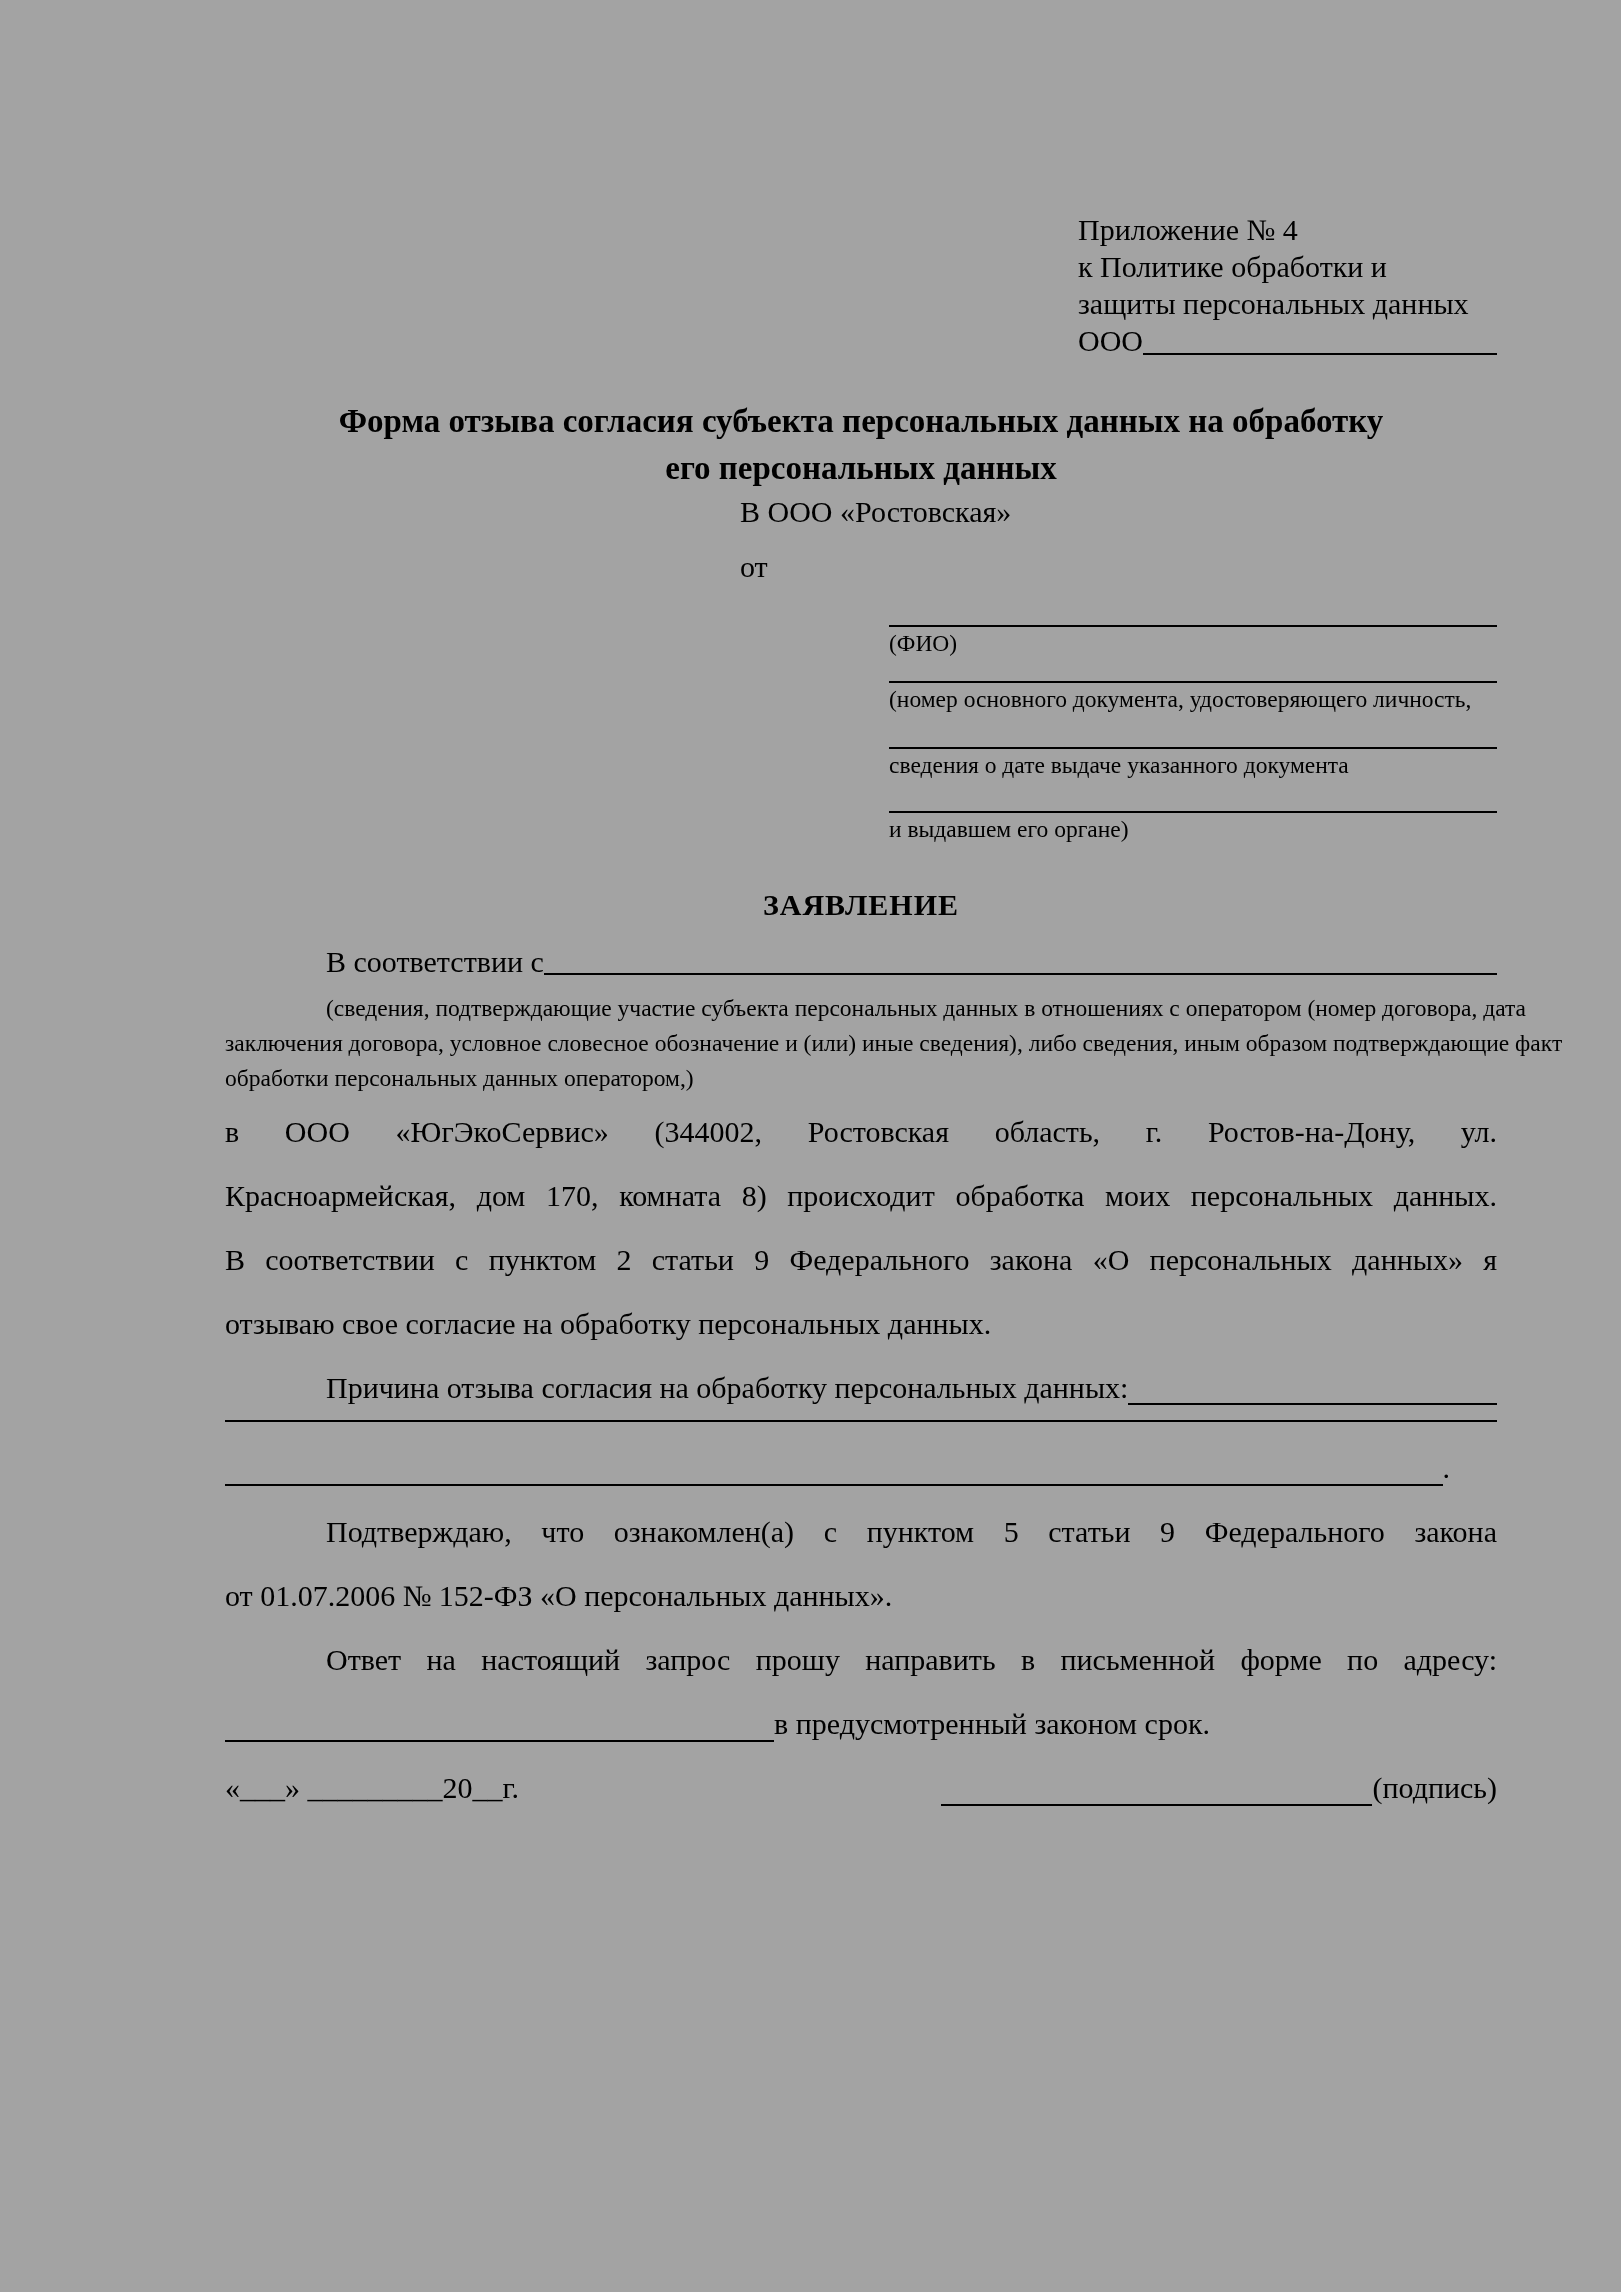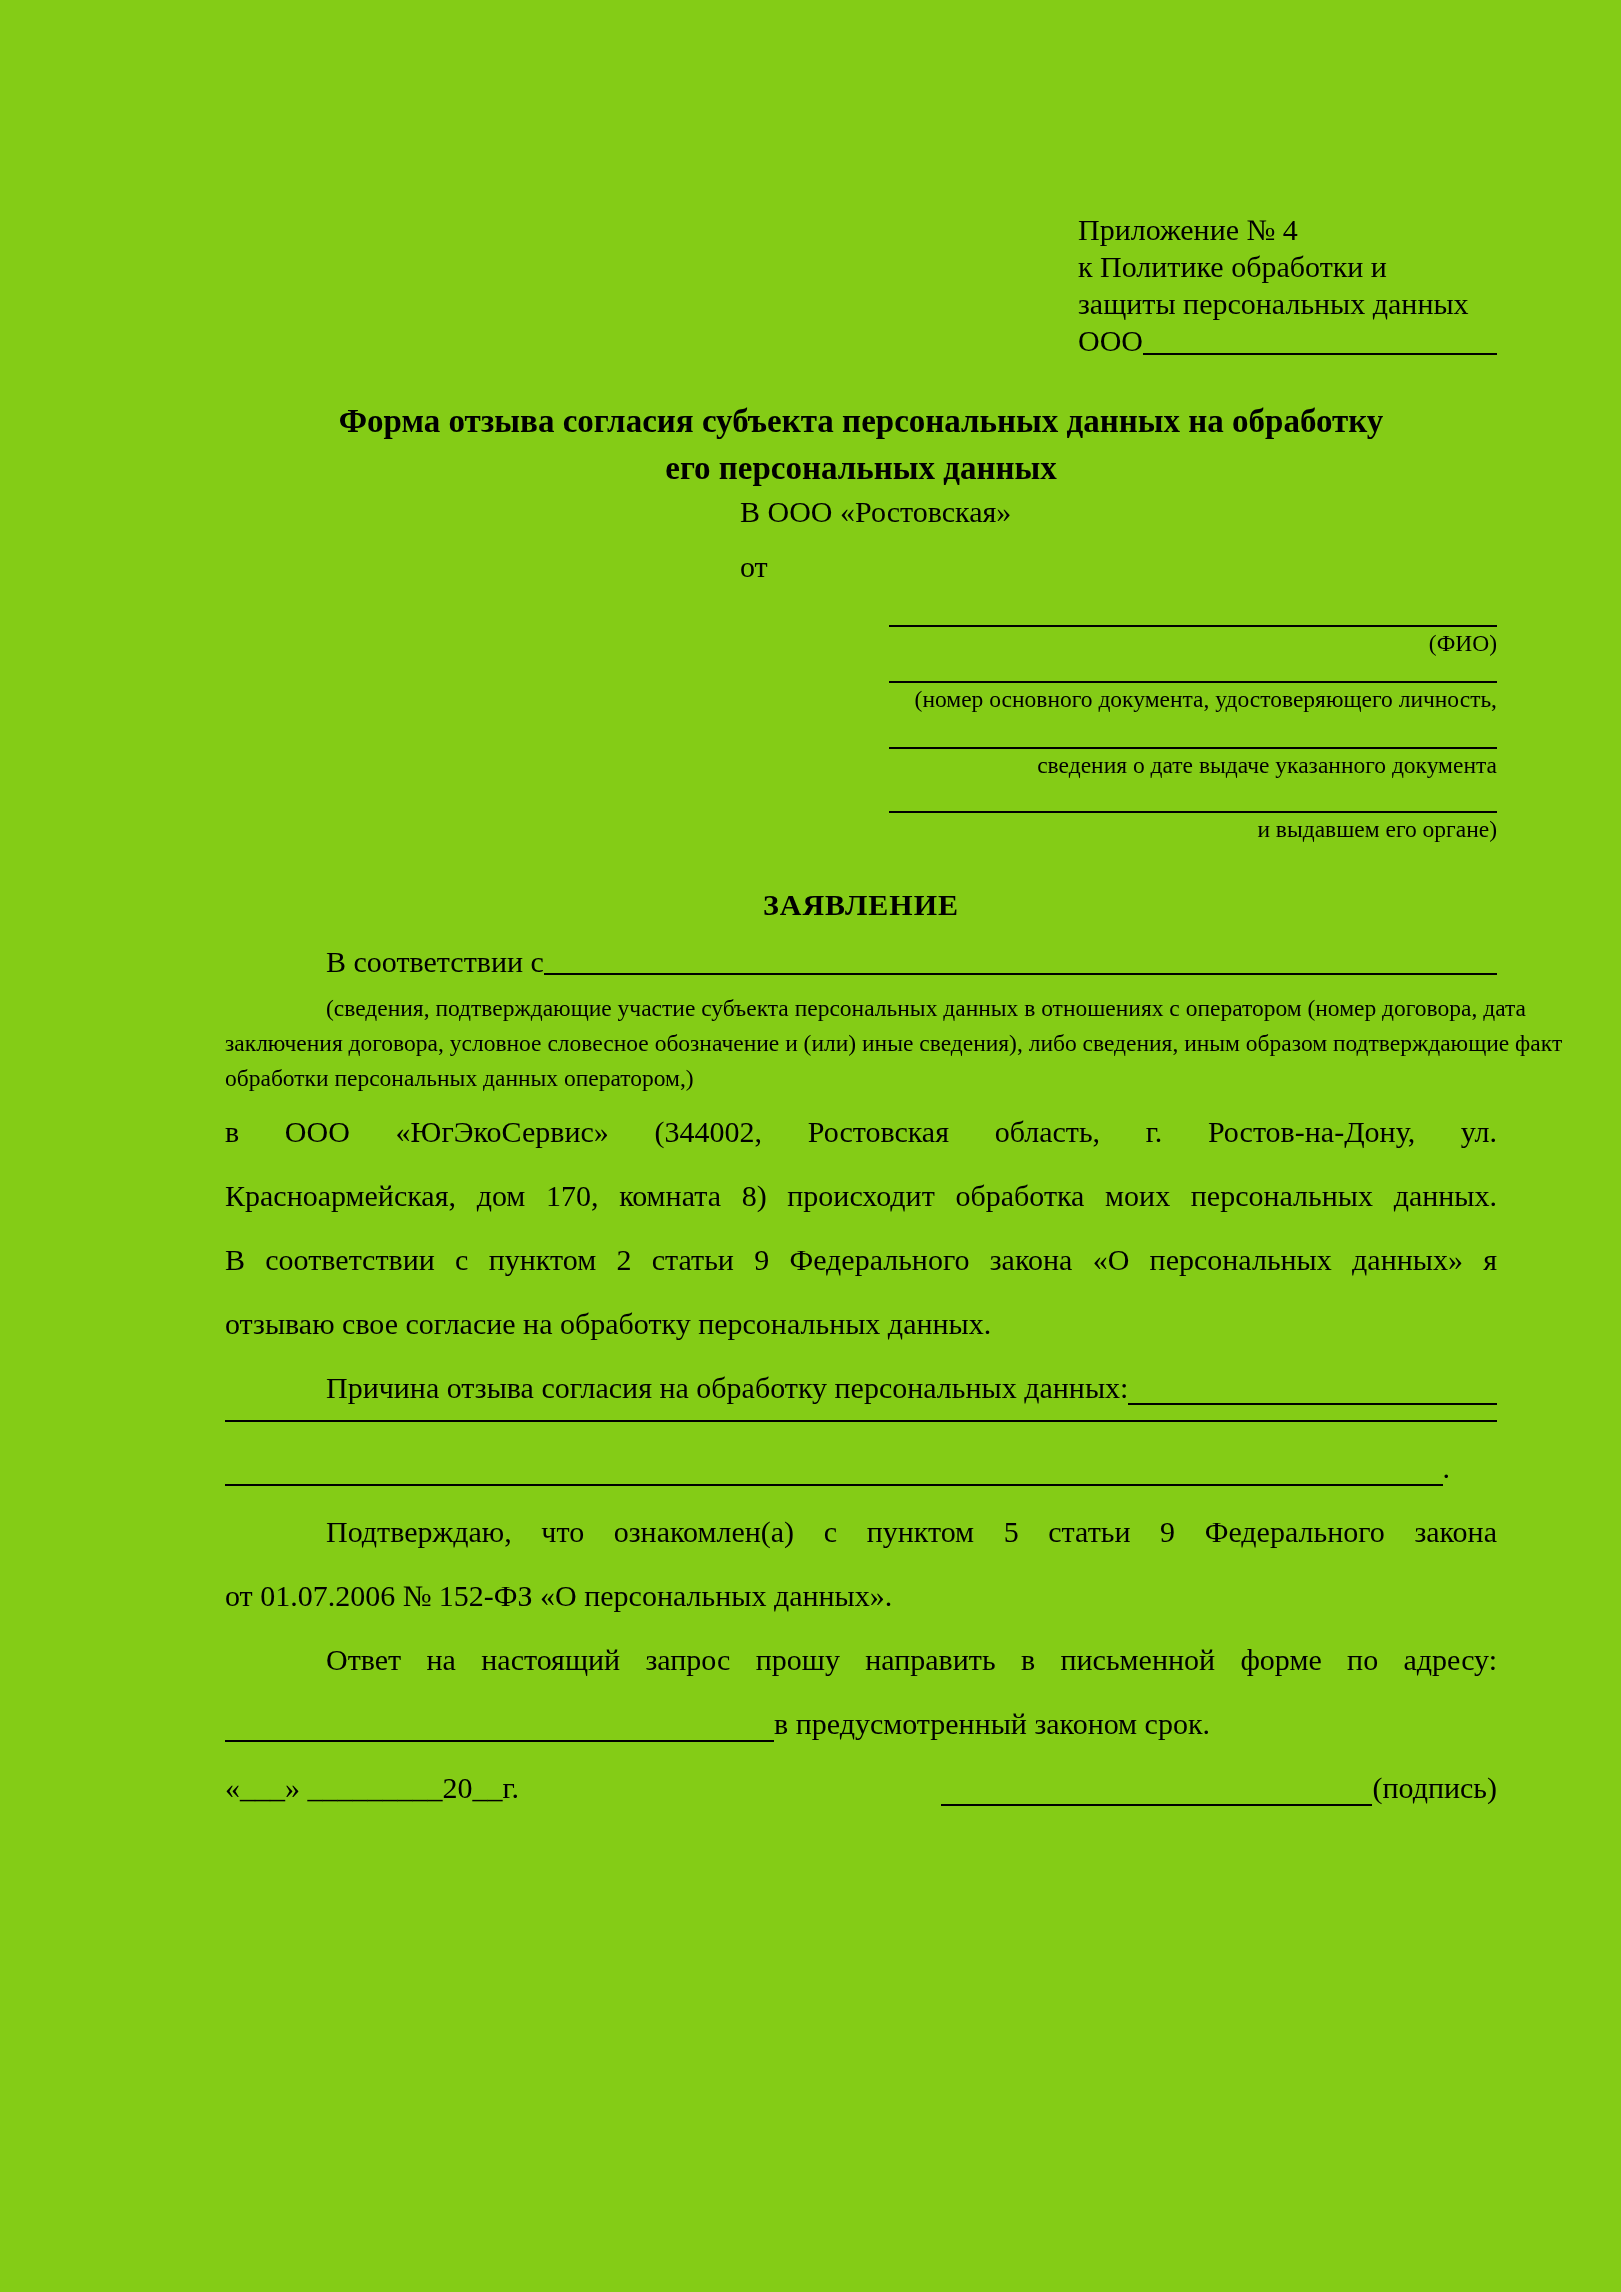--- a/index.html
+++ b/index.html
@@ -4,21 +4,21 @@
 <style>
   html, body {
     margin: 0;
     padding: 0;
     background: #ffffff;
   }
   .page {
     position: relative;
     width: 1621px;
     height: 2293px;
-    background: #84cc16;
+    background: #a3a3a3;
     color: #000000;
     font-family: "Liberation Serif", "DejaVu Serif", serif;
     font-size: 30px;
     overflow: hidden;
   }
   .content {
     padding: 211px 124px 0 225px; 
   }
 
   
@@ -54,21 +54,21 @@
     height: 0;
   }
   .r1 { margin-top: 39px; }
   .r2 { margin-top: 23.5px; }
   .r3 { margin-top: 33px; }
   .r4 { margin-top: 31px; }
   .cap {
     font-size: 23.5px;
     line-height: 29px;
     margin-top: 2px;
-    text-align: right;
+    text-align: left;
   }
 
   
   .heading {
     margin-top: 39px;
     text-align: center;
     line-height: 43px;
     letter-spacing: 1px;
     font-weight: bold;
   }

